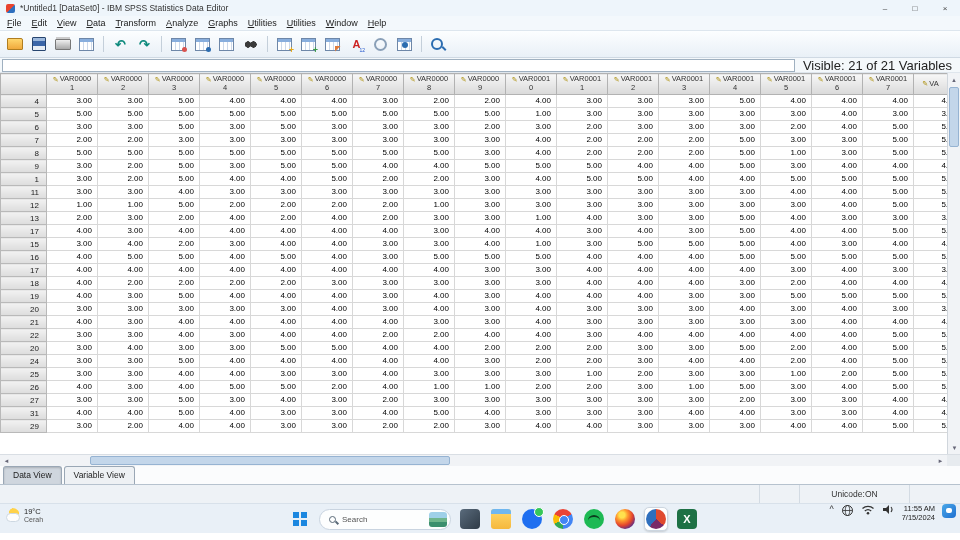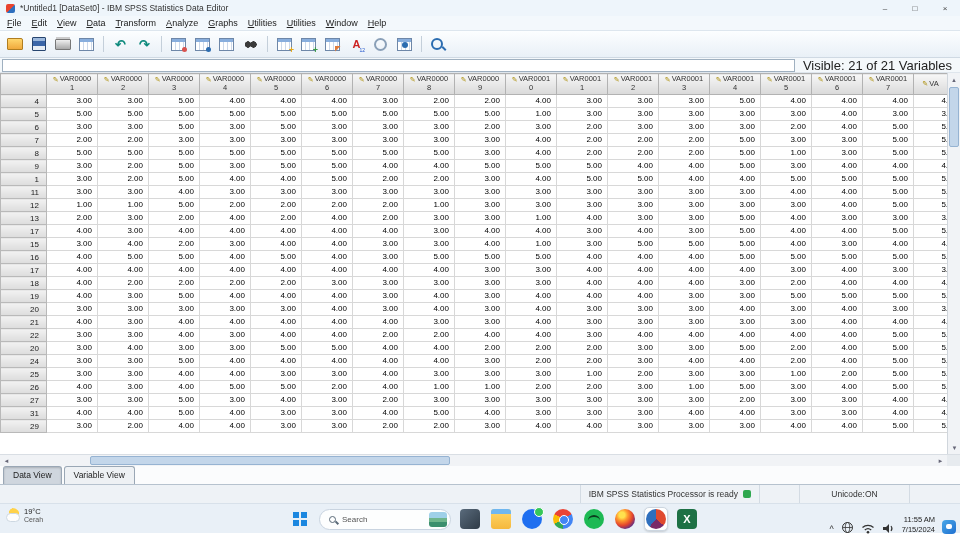--- a/index.html
+++ b/index.html
@@ -109,21 +109,21 @@
   .ai-messages { border-radius:50%; background:#1f6ff0; position:relative; }
   .ai-messages::after { content:""; position:absolute; right:-2px; top:-2px; width:8px; height:8px; background:#35c759; border:1px solid #fff; border-radius:50%; }
   .ai-chrome { border-radius:50%; background:conic-gradient(from -60deg,#ea4335 0 120deg,#4285f4 120deg 240deg,#34a853 240deg 300deg,#fbbc05 300deg 360deg); position:relative; }
   .ai-chrome::after { content:""; position:absolute; left:6px; top:6px; width:8px; height:8px; background:#4285f4; border:1.5px solid #fff; border-radius:50%; }
   .ai-spotify { border-radius:50%; background:#1db954; position:relative; }
   .ai-spotify::after { content:""; position:absolute; left:4px; top:6px; width:12px; height:9px; border-top:2px solid #0b3d1e; border-radius:50%; }
   .ai-firefox { border-radius:50%; background:radial-gradient(circle at 35% 30%,#ffe14d 0 15%,#ff9a2e 30%,#e3452e 55%,#512b8f 80%); }
   .ai-spss { border-radius:50%; background:conic-gradient(#e04a2f 0 130deg,#7a2a68 130deg 220deg,#2e6fbe 220deg 360deg); }
   .ai-excel { border-radius:4px; background:#1e7145; color:#fff; display:flex; align-items:center; justify-content:center; font-size:11px; font-weight:bold; }
   .ai-excel::before { content:"X"; }
-  .tray { position:absolute; right:4px; top:0; height:30px; display:flex; align-items:flex-end; gap:7px; }
+  .tray { position:absolute; right:4px; top:0; height:30px; display:flex; align-items:flex-start; gap:7px; }
   .chev { font-size:9px; color:#333; }
   .chev::before { content:"^"; }
   .tray svg { display:block; }
   .clock { text-align:right; font-size:7.5px; color:#222; line-height:1.25; }
   .notif { width:14px; height:14px; border-radius:4px; background:linear-gradient(135deg,#4aa8e8,#1f6fd0); position:relative; }
   .notif::after { content:""; position:absolute; left:4px; top:4px; width:6px; height:5px; background:#fff; border-radius:2px; }
 </style>
 </head>
 <body>
 
@@ -901,24 +901,20 @@
     <div class="scroll-corner"></div>
   </div>
 
   <div class="tabs-area">
       <div class="tab active">Data View</div>
       <div class="tab">Variable View</div>
     </div>
 
   <div class="statusbar">
     <div class="sseg sseg-main"></div>
-    <div class="sseg">
-      <span>IBM SPSS Statistics Processor is ready</span>
-      <span class="proc-ico"></span>
-    </div>
     <div class="sseg sseg-gap"></div>
     <div class="sseg sseg-uni">
       <span>Unicode:ON</span>
     </div>
     <div class="sseg sseg-end"></div>
   </div>
 
   <div class="taskbar">
     <div class="weather">
       <div class="wicon"></div>

